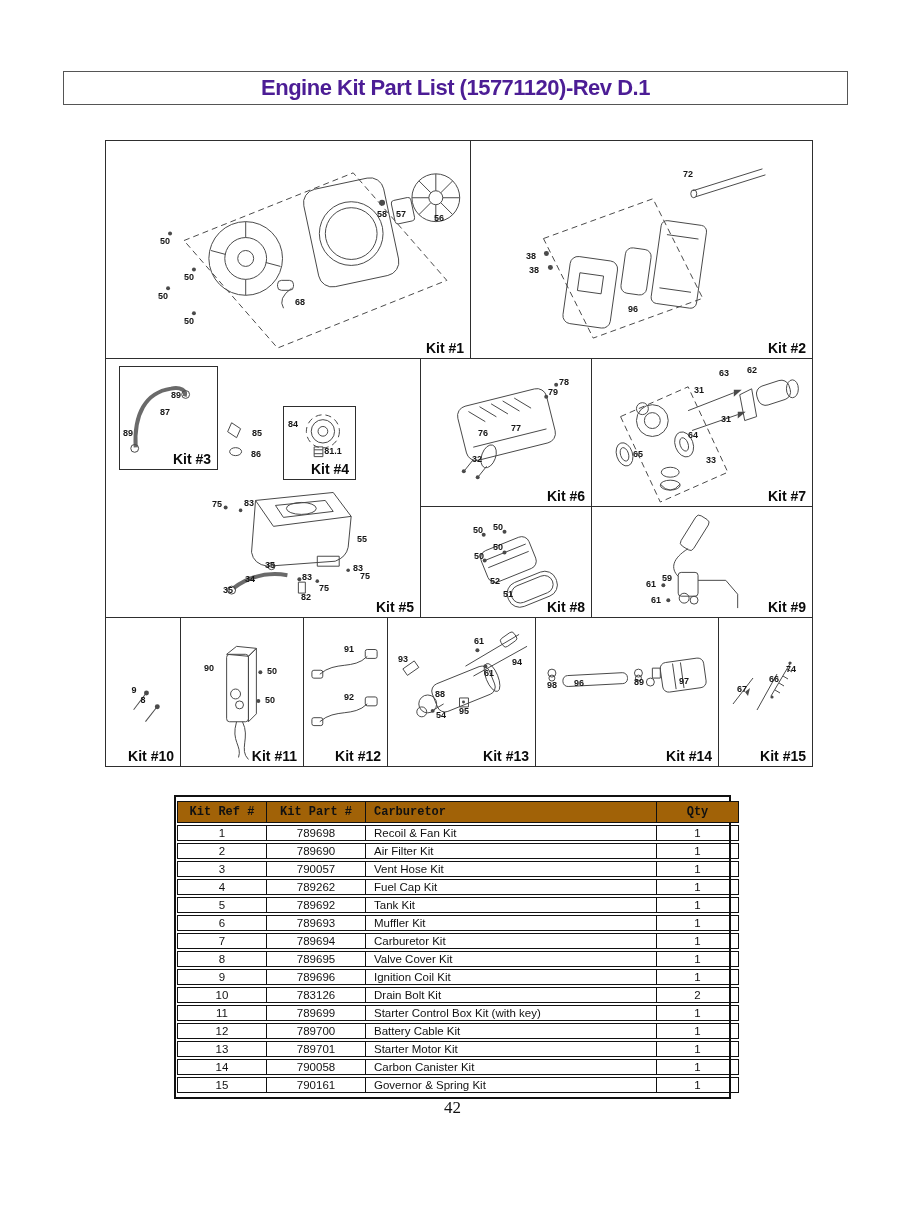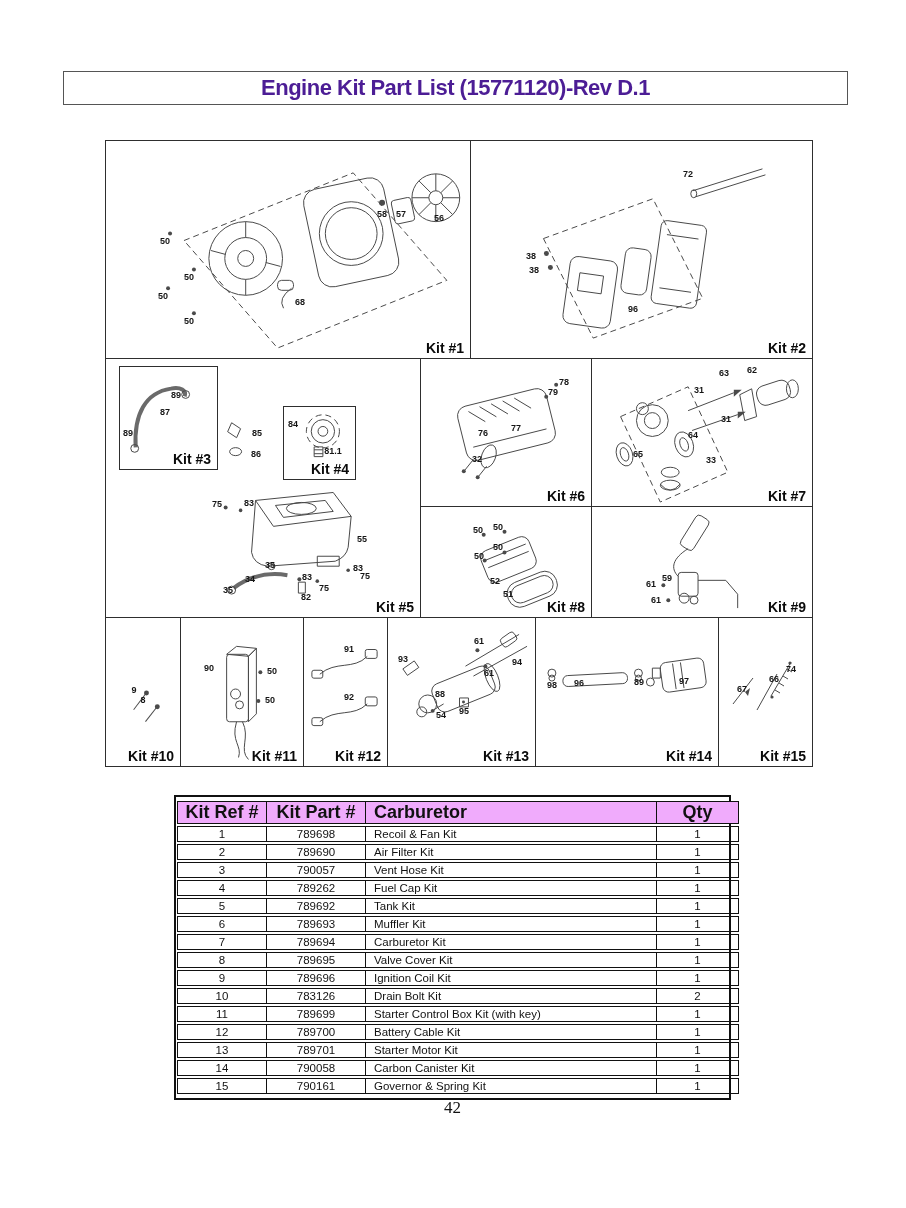--- a/index.html
+++ b/index.html
@@ -27,22 +27,22 @@
   svg{display:block;}
   .sk{stroke:#4a4a4a;fill:none;stroke-width:1;}
   .skd{stroke:#4a4a4a;fill:none;stroke-width:1;stroke-dasharray:6 4;}
   .skf{fill:#4a4a4a;stroke:none;}
   .skh{stroke:#6a6a6a;fill:none;stroke-width:4;}
 
   
   #table-wrap{position:absolute;left:174px;top:795px;width:557px;box-sizing:border-box;
               border:2px solid #111;background:#fff;padding:2px 1px;}
   #parts-table{width:100%;border-collapse:separate;border-spacing:0 2px;table-layout:fixed;}
-  #parts-table th{background:#f0abfc;border:1px solid #111;border-left:none;
-                  font-size:18px;font-weight:700;height:20px;padding:0;}
+  #parts-table th{background:#a16207;border:1px solid #111;border-left:none;
+                  font-size:12px;font-weight:700;height:20px;padding:0;font-family:Liberation Mono, monospace;}
   #parts-table th:first-child{border-left:1px solid #111;}
   #parts-table td{border:1px solid #111;border-left:none;font-size:11.5px;height:14px;
                   padding:0;text-align:center;line-height:14px;}
   #parts-table td:first-child{border-left:1px solid #111;}
   #parts-table th.c2,#parts-table td.c2{text-align:left;padding-left:8px;}
   .c0{width:88px;}.c1{width:98px;}.c2{width:282px;}.c3{width:81px;}
 
   #page-number{position:absolute;left:174px;top:1098px;width:557px;text-align:center;
                font-family:"Liberation Serif",serif;font-size:17px;color:#111;}
 </style>

